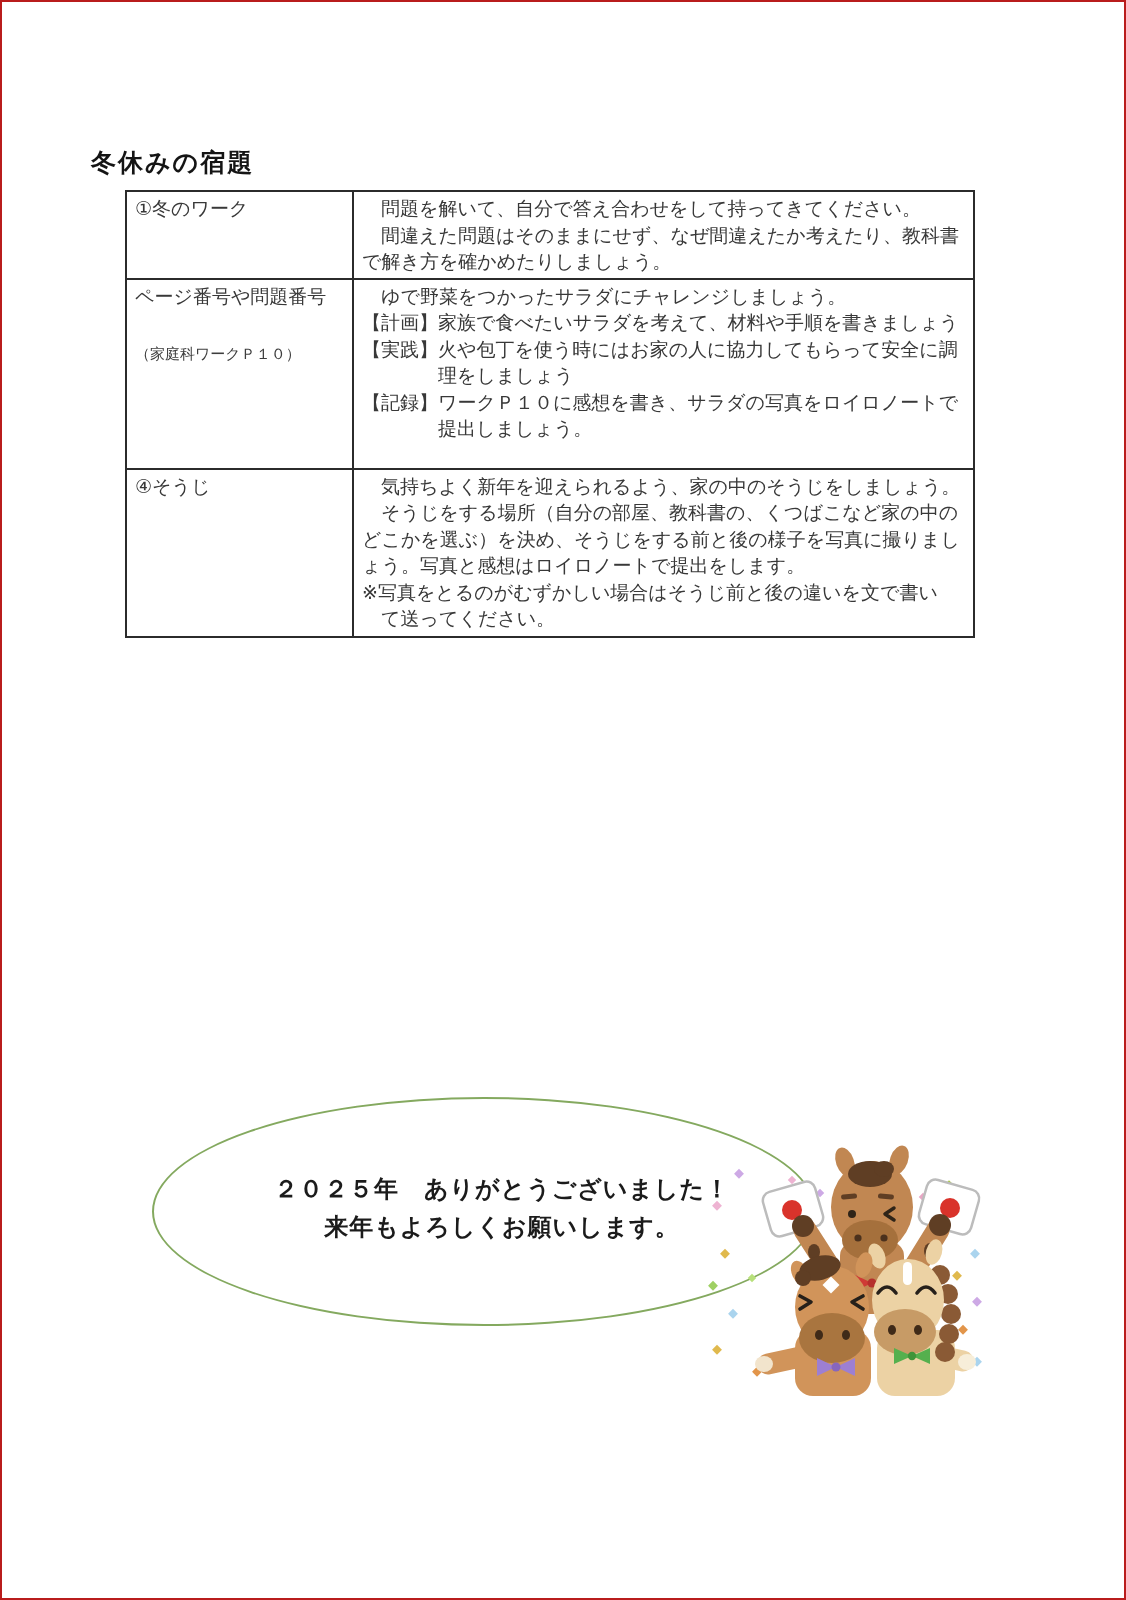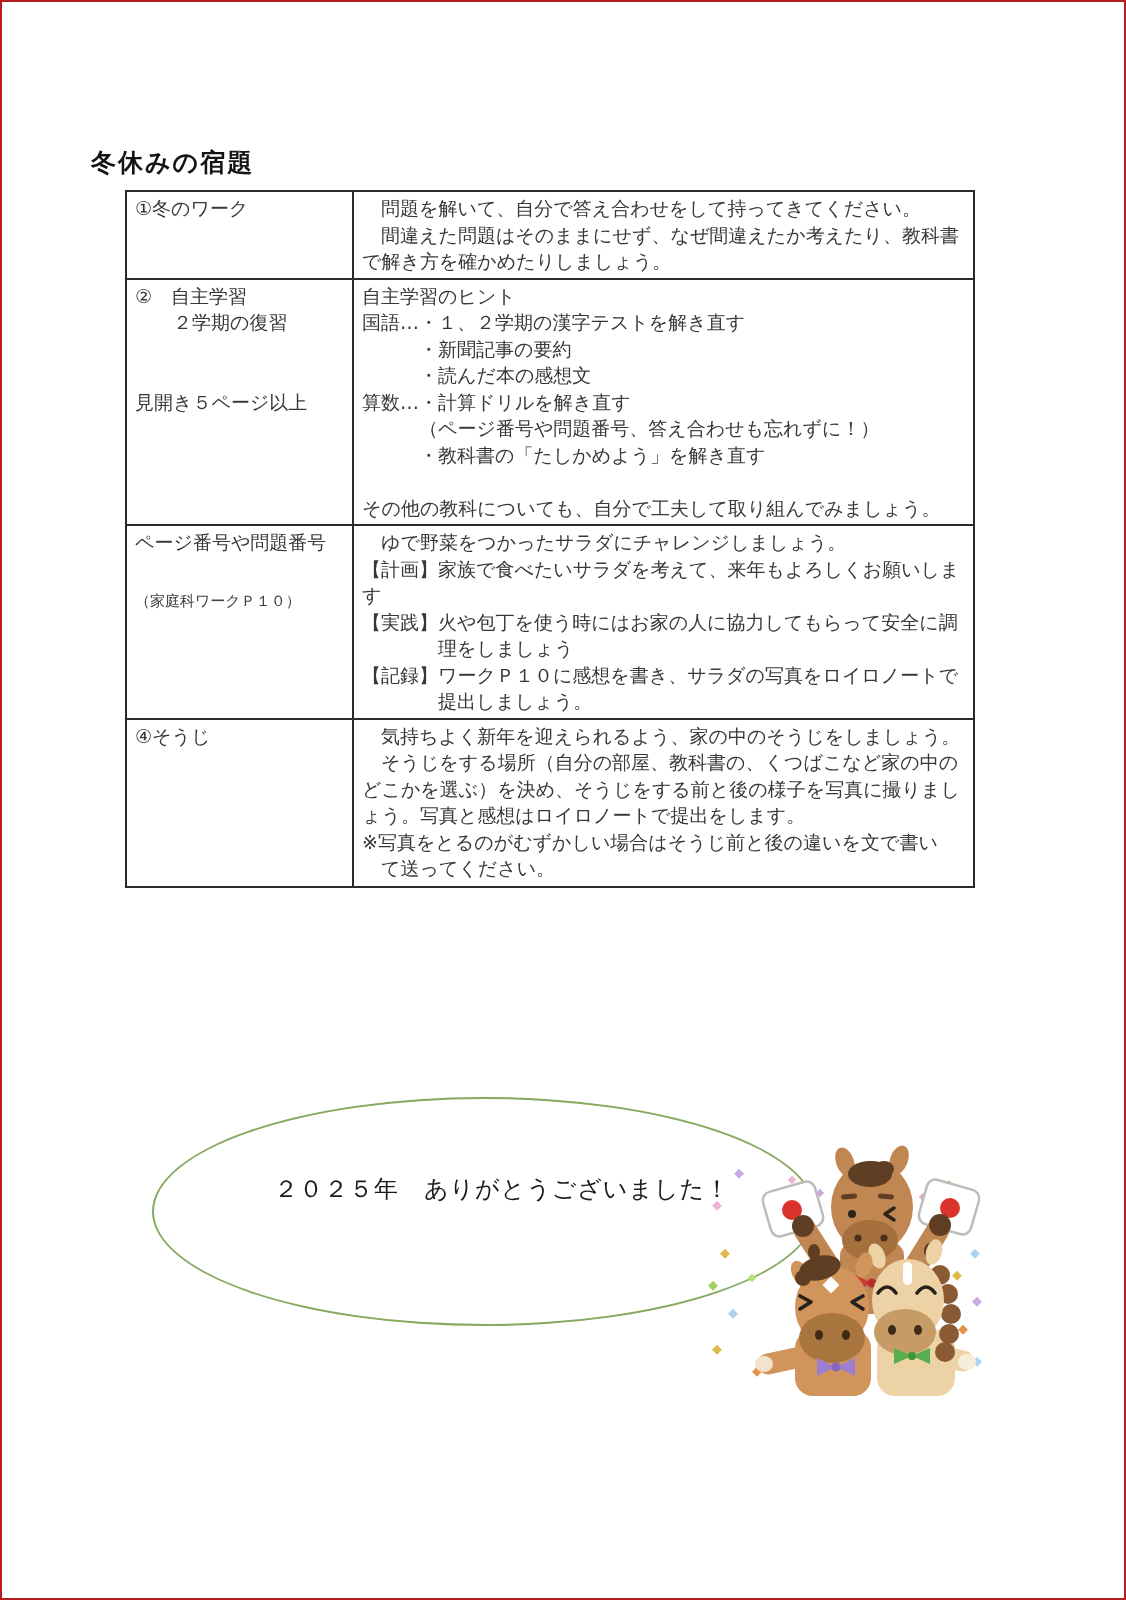--- a/index.html
+++ b/index.html
@@ -36,21 +36,21 @@
   .cell-text{white-space:pre-wrap;word-break:break-all;}
   .cell-note{white-space:pre-wrap;font-size:15px;margin-top:32px;color:#3d3d3d;}
   .bubble{
     position:absolute;left:150px;top:1095px;
     width:660px;height:225px;
     border:2px solid #84a95f;border-radius:50%;
     background:transparent;
   }
   .bubble-text{
     position:absolute;left:170px;top:1168px;width:660px;
-    text-align:center;font-weight:400;color:#1b1b1b;
+    text-align:center;font-weight:700;color:#1b1b1b;
     font-size:24px;line-height:38px;letter-spacing:1px;
   }
   .horses{
     position:absolute;left:700px;top:1128px;width:288px;height:270px;
   }
 </style>
 </head>
 <body>
 
 <div class="page">
@@ -62,48 +62,28 @@
         <tr class="r1">
       <td class="c1">
         <div class="cell-text">①冬のワーク</div>
       </td>
       <td>
         <div class="cell-text">　問題を解いて、自分で答え合わせをして持ってきてください。
 　間違えた問題はそのままにせず、なぜ間違えたか考えたり、教科書
 で解き方を確かめたりしましょう。</div>
       </td>
     </tr>
-    <tr class="r2">
-      <td class="c1">
-        <div class="cell-text">②　自主学習
-　　２学期の復習
-
-
-見開き５ページ以上</div>
-      </td>
-      <td>
-        <div class="cell-text">自主学習のヒント
-国語…・１、２学期の漢字テストを解き直す
-　　　・新聞記事の要約
-　　　・読んだ本の感想文
-算数…・計算ドリルを解き直す
-　　　（ページ番号や問題番号、答え合わせも忘れずに！）
-　　　・教科書の「たしかめよう」を解き直す
-
-その他の教科についても、自分で工夫して取り組んでみましょう。</div>
-      </td>
-    </tr>
     <tr class="r3">
       <td class="c1">
         <div class="cell-text">ページ番号や問題番号</div>
         <div class="cell-note">（家庭科ワークＰ１０）</div>
       </td>
       <td>
         <div class="cell-text">　ゆで野菜をつかったサラダにチャレンジしましょう。
-【計画】家族で食べたいサラダを考えて、来年もよろしくお願いします
+【計画】家族で食べたいサラダを考えて、材料や手順を書きましょう
 【実践】火や包丁を使う時にはお家の人に協力してもらって安全に調
 　　　　理をしましょう
 【記録】ワークＰ１０に感想を書き、サラダの写真をロイロノートで
 　　　　提出しましょう。</div>
       </td>
     </tr>
     <tr class="r4">
       <td class="c1">
         <div class="cell-text">④そうじ</div>
       </td>
@@ -115,20 +95,21 @@
 ※写真をとるのがむずかしい場合はそうじ前と後の違いを文で書い
 　て送ってください。</div>
       </td>
     </tr>
   </tbody>
     </table>
 
   <div class="bubble"></div>
   <div class="bubble-text">
     <div>２０２５年　ありがとうございました！</div>
+    <div>来年もよろしくお願いします。</div>
   </div>
 
   <svg class="horses" viewBox="0 0 288 270" aria-hidden="true">
 
     <g>
       <rect x="34" y="40" width="7" height="7" fill="#cda9e5" transform="rotate(45 37 43)"></rect>
       <rect x="12" y="72" width="7" height="7" fill="#eeb3d2" transform="rotate(45 15 75)"></rect>
       <rect x="87" y="47" width="6" height="6" fill="#eeb3d2" transform="rotate(45 90 50)"></rect>
       <rect x="115" y="60" width="6" height="6" fill="#cda9e5" transform="rotate(45 118 63)"></rect>
       <rect x="218" y="64" width="6" height="6" fill="#e8a7c5" transform="rotate(45 221 67)"></rect>

